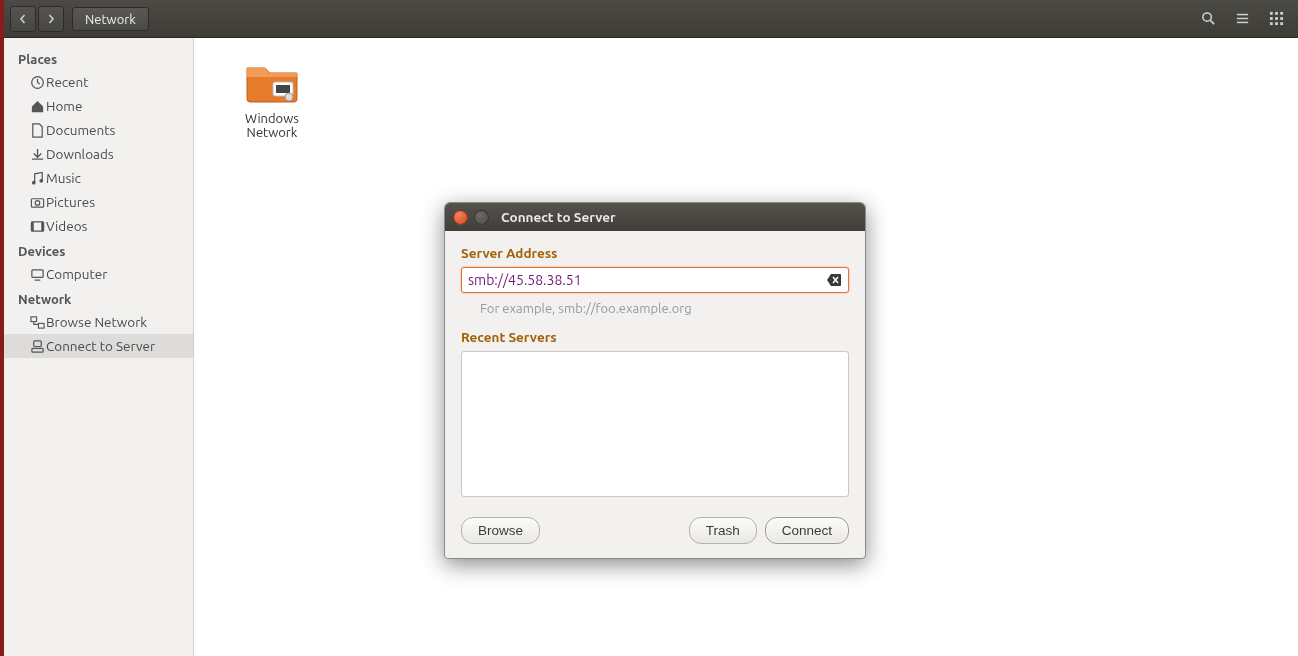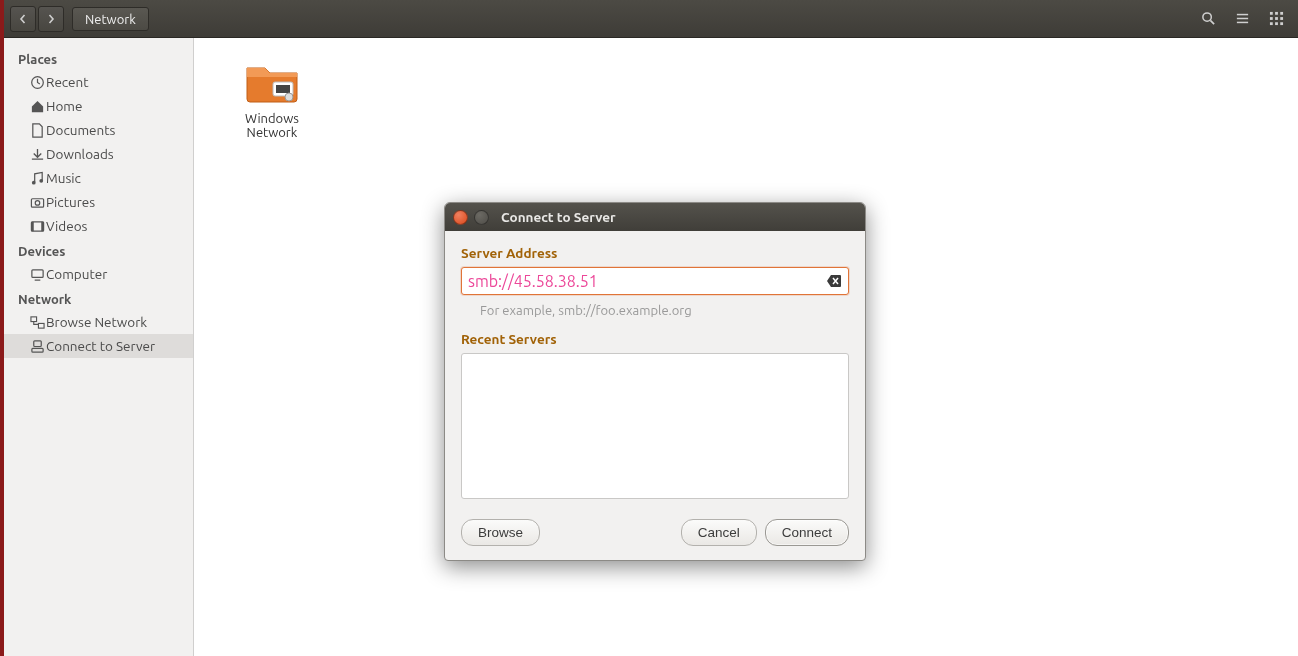--- a/index.html
+++ b/index.html
@@ -124,23 +124,23 @@
   border: 1px solid #e07438;
   border-radius: 3px;
   background: #fff;
   padding: 4px 6px;
   box-shadow: 0 0 0 1px rgba(224,116,56,0.2);
 }
 .addr-input {
   flex: 1;
   border: none;
   outline: none;
-  font-size: 16px;
+  font-size: 14px;
   font-family: inherit;
-  color: #ec4899;
+  color: #701a75;
   background: transparent;
   caret-color: #333;
 }
 .clear-btn { cursor: pointer; display:flex; align-items:center; }
 .hint { color: #999; font-size: 13px; margin: 8px 19px 14px; }
 .recent-box {
   background: #fff;
   border: 1px solid #c9c8c6;
   border-radius: 3px;
   height: 146px;
@@ -314,17 +314,17 @@
             <path d="M7 4 l5 6 M12 4 l-5 6" stroke="#fff" stroke-width="1.5"></path>
           </svg>
       </span>
     </div>
     <div class="hint">For example, smb://foo.example.org</div>
     <div class="dlg-label">Recent Servers</div>
     <div class="recent-box"></div>
     <div class="dlg-buttons">
       <button class="btn">Browse</button>
       <span class="spacer"></span>
-      <button class="btn">Cancel</button>
+      <button class="btn">Trash</button>
       <button class="btn primary">Connect</button>
     </div>
   </div>
 </div>
 
 </body></html>

